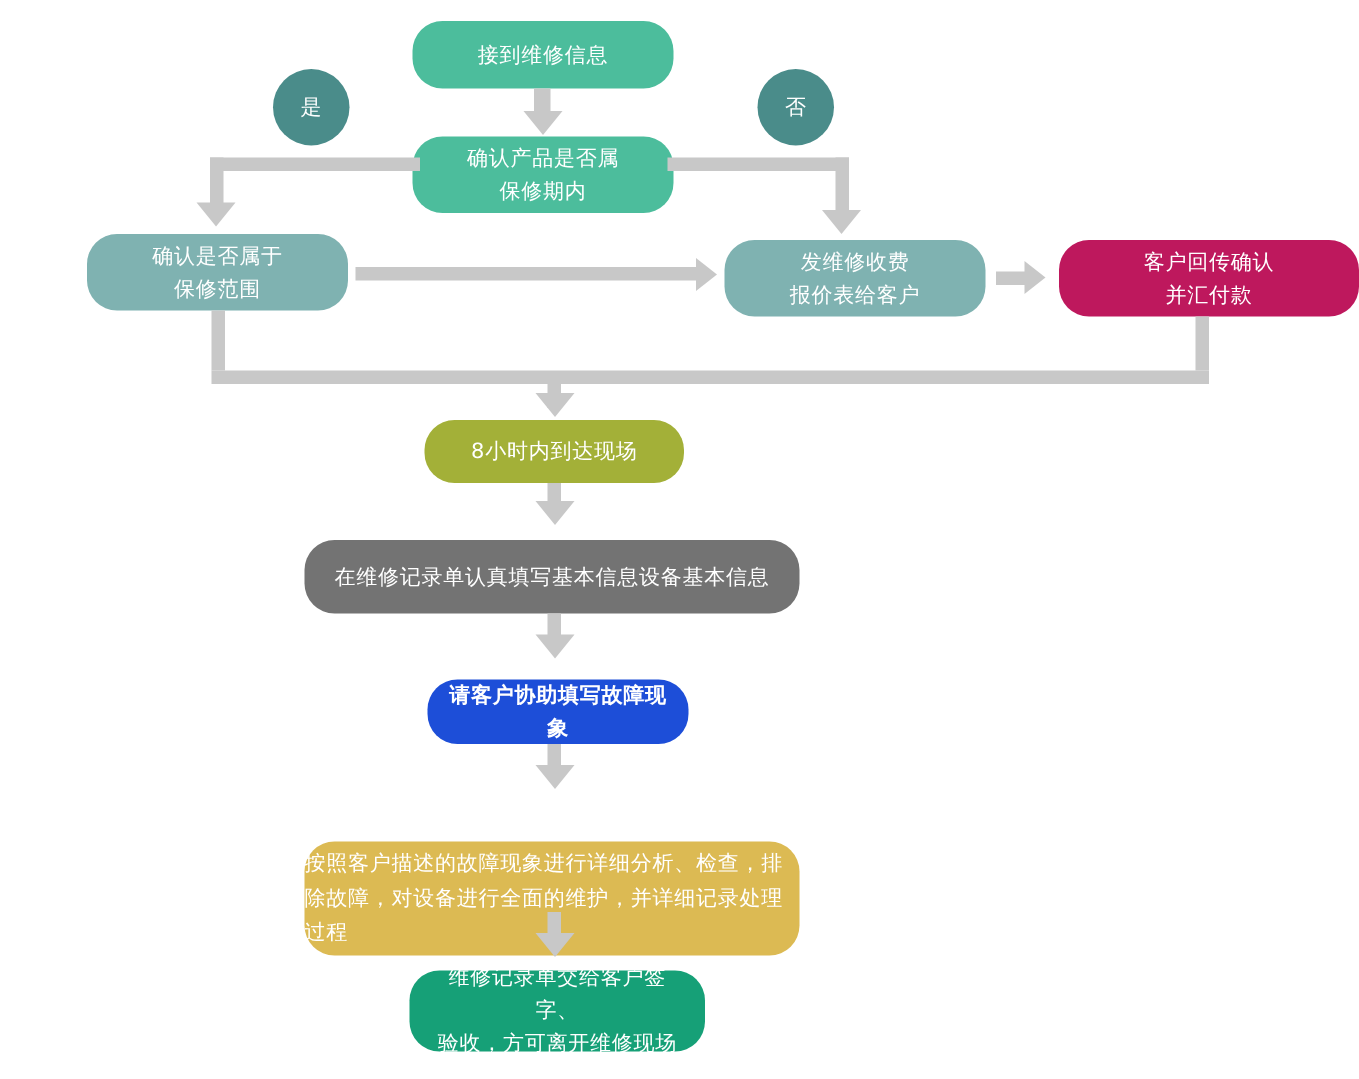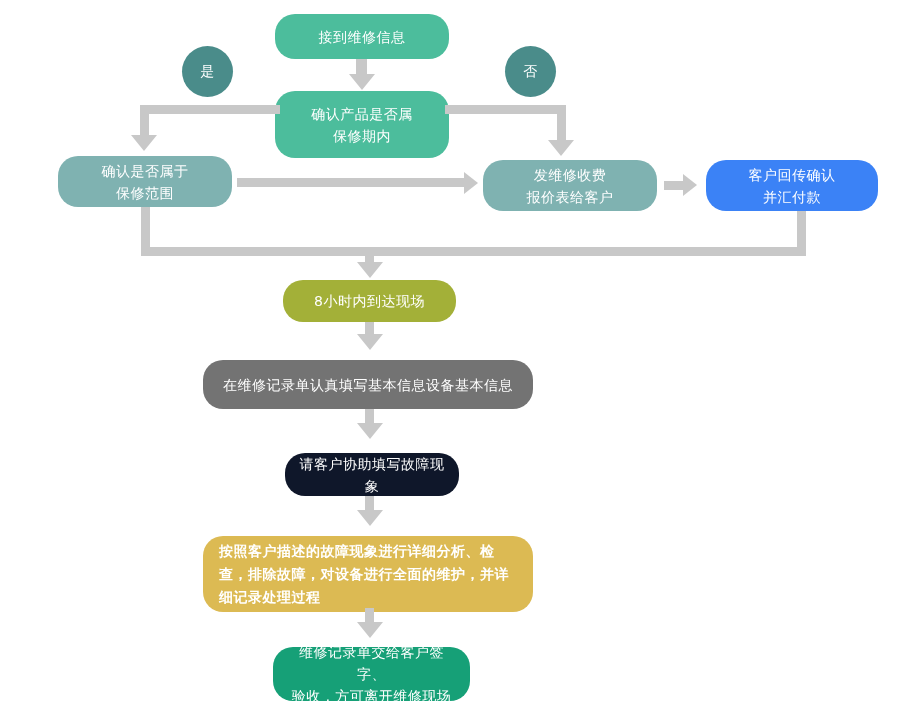--- a/index.html
+++ b/index.html
@@ -71,42 +71,42 @@
 </head>
 <body>
 
 <div id="canvas">
 
   <div class="node" style="left:275px; top:14px; width:174px; height:45px; background:#4cbd9c;">接到维修信息</div>
 
   <div class="seg" style="left:356px; top:59px; width:11px; height:16px;"></div>
   <div class="arrow-down" style="left:349px; top:74px;"></div>
 
-  <div class="node" style="left:275px; top:91px; width:174px; height:67px; background:#4cbd9c;">确认产品是否属
+  <div class="node" style="left:275px; top:91px; width:174px; height:51px; background:#4cbd9c;">确认产品是否属
 保修期内</div>
 
   <div class="circle" style="left:182px; top:46px; width:51px; height:51px; background:#4a8c8a;">是</div>
 
   <div class="circle" style="left:505px; top:46px; width:51px; height:51px; background:#4a8c8a;">否</div>
 
   <div class="seg" style="left:140px; top:105px; width:140px; height:9px;"></div>
   <div class="seg" style="left:140px; top:105px; width:9px; height:31px;"></div>
   <div class="arrow-down" style="left:131px; top:135px;"></div>
 
   <div class="seg" style="left:445px; top:105px; width:121px; height:9px;"></div>
   <div class="seg" style="left:557px; top:105px; width:9px; height:36px;"></div>
   <div class="arrow-down" style="left:548px; top:140px;"></div>
 
   <div class="node" style="left:58px; top:156px; width:174px; height:51px; background:#7fb2b1;">确认是否属于
 保修范围</div>
 
   <div class="node" style="left:483px; top:160px; width:174px; height:51px; background:#7fb2b1;">发维修收费
 报价表给客户</div>
 
-  <div class="node" style="left:706px; top:160px; width:172px; height:51px; background:#3b82f6;">客户回传确认
+  <div class="node" style="left:706px; top:160px; width:200px; height:51px; background:#be185d;">客户回传确认
 并汇付款</div>
 
   <div class="seg" style="left:237px; top:178px; width:228px; height:9px;"></div>
   <div class="arrow-right" style="left:464px; top:172px;"></div>
 
   <div class="seg" style="left:664px; top:181px; width:20px; height:9px;"></div>
   <div class="arrow-right" style="left:683px; top:174px;"></div>
 
   <div class="seg" style="left:141px; top:207px; width:9px; height:40px;"></div>
   <div class="seg" style="left:797px; top:211px; width:9px; height:36px;"></div>
@@ -117,26 +117,26 @@
   <div class="node" style="left:283px; top:280px; width:173px; height:42px; background:#a3b038;text-align:right;">8小时内到达现场</div>
 
   <div class="seg" style="left:365px; top:322px; width:9px; height:18px;"></div>
   <div class="arrow-down" style="left:357px; top:334px;"></div>
 
   <div class="node" style="left:203px; top:360px; width:330px; height:49px; background:#737373;">在维修记录单认真填写基本信息设备基本信息</div>
 
   <div class="seg" style="left:365px; top:409px; width:9px; height:20px;"></div>
   <div class="arrow-down" style="left:357px; top:423px;"></div>
 
-  <div class="node" style="left:285px; top:453px; width:174px; height:43px; background:#0f172a;">请客户协助填写故障现象</div>
+  <div class="node" style="left:285px; top:453px; width:174px; height:43px; background:#1d4ed8;font-weight:bold;">请客户协助填写故障现象</div>
 
   <div class="seg" style="left:365px; top:496px; width:9px; height:18px;"></div>
   <div class="arrow-down" style="left:357px; top:510px;"></div>
 
-  <div class="node left-align" style="left:203px; top:536px; width:330px; height:76px; background:#dcba53; padding:9px 16px; line-height:23px; white-space:normal;font-weight:bold;">按照客户描述的故障现象进行详细分析、检查，排除故障，对设备进行全面的维护，并详细记录处理过程</div>
+  <div class="node left-align" style="left:203px; top:561px; width:330px; height:76px; background:#dcba53; padding:9px 0; line-height:23px; white-space:normal;">按照客户描述的故障现象进行详细分析、检查，排除故障，对设备进行全面的维护，并详细记录处理过程</div>
 
   <div class="seg" style="left:365px; top:608px; width:9px; height:20px;"></div>
   <div class="arrow-down" style="left:357px; top:622px;"></div>
 
   <div class="node" style="left:273px; top:647px; width:197px; height:54px; background:#16a077;">维修记录单交给客户签字、
 验收，方可离开维修现场</div>
 
 </div>
 
 </body></html>

